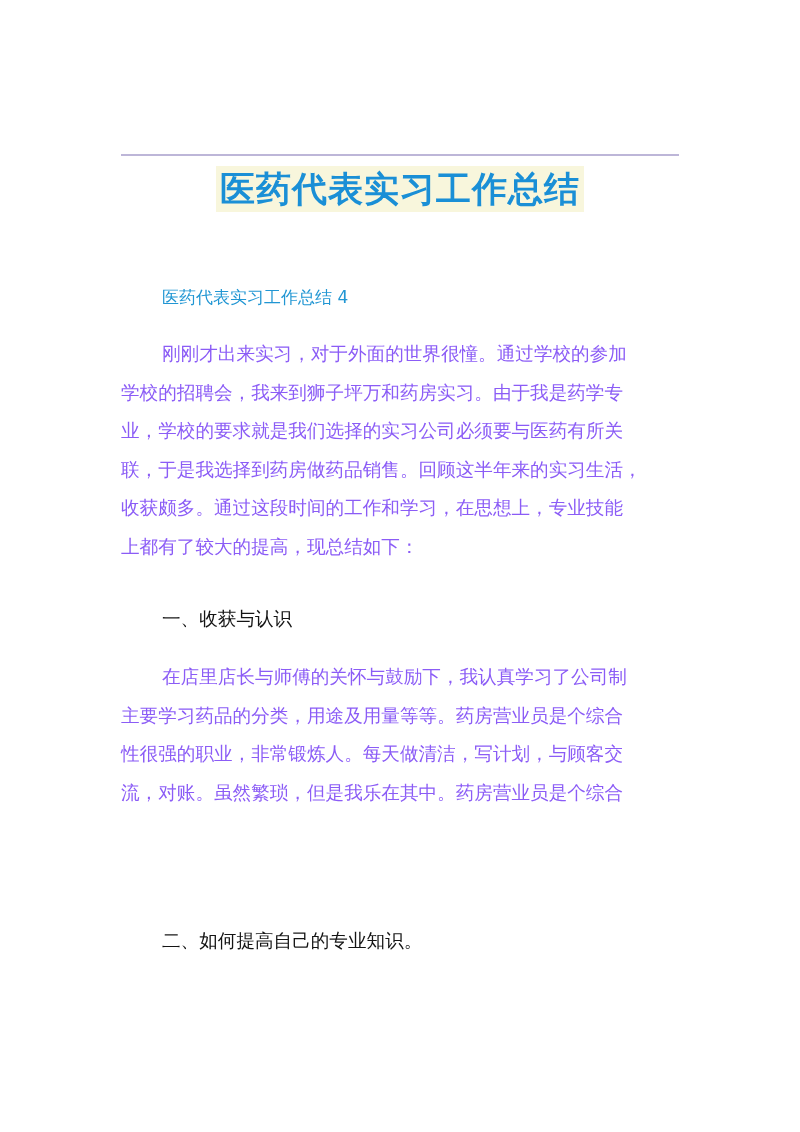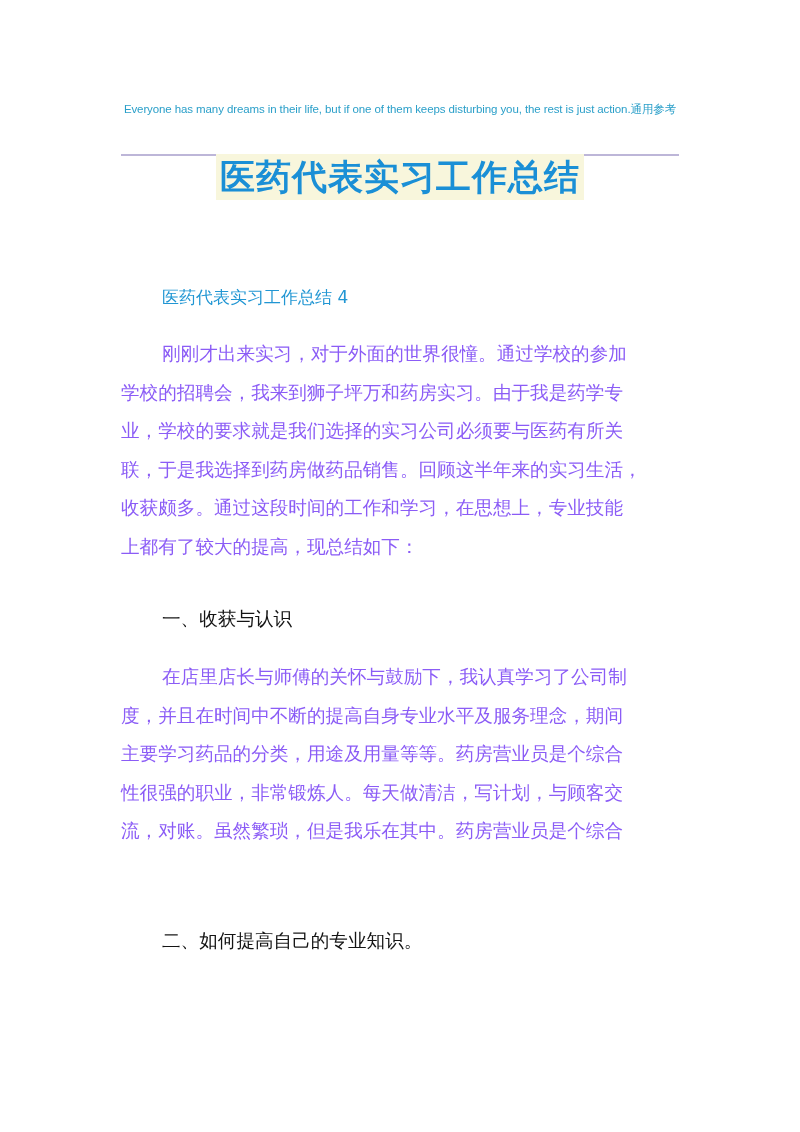--- a/index.html
+++ b/index.html
@@ -31,21 +31,21 @@
       position: absolute;
       left: 121px;
       top: 154px;
       width: 558px;
       height: 2px;
       background: #bdb6d8;
     }
     .doc-title-wrap {
       position: absolute;
       left: 0;
-      top: 154px;
+      top: 166px;
       width: 800px;
       text-align: center;
     }
     .doc-title {
       display: inline-block;
       background: #f8f6dc;
       color: #1a8fd6;
       font-family: "DejaVu Sans", "Liberation Sans", sans-serif;
       font-weight: bold;
       font-size: 35px;
@@ -84,21 +84,20 @@
       left: 162px;
       font-size: 18.6px;
       line-height: 30px;
       color: #141414;
     }
   </style>
 </head>
 <body>
 
 <div class="page-header">
-  <div>Everyone has many dreams in their life, but if one of them keeps disturbing you, the rest is just action.通用参考</div>
 </div>
 
 <div class="header-divider"></div>
 
 <div class="doc-title-wrap">
   <span class="doc-title">医药代表实习工作总结</span>
 </div>
 
 <div class="section-heading">医药代表实习工作总结 4</div>
 
@@ -108,19 +107,18 @@
   <span class="line">业，学校的要求就是我们选择的实习公司必须要与医药有所关</span>
   <span class="line">联，于是我选择到药房做药品销售。回顾这半年来的实习生活，</span>
   <span class="line">收获颇多。通过这段时间的工作和学习，在思想上，专业技能</span>
   <span class="line">上都有了较大的提高，现总结如下：</span>
 </div>
 
 <div class="subheading" style="top:604px;">一、收获与认识</div>
 
 <div class="body-text" style="top:658px;">
   <span class="line indent">在店里店长与师傅的关怀与鼓励下，我认真学习了公司制</span>
-  <span class="line">度，并且在时间中不断的提高自身专业水平及服务理念，期间</span>
   <span class="line">主要学习药品的分类，用途及用量等等。药房营业员是个综合</span>
   <span class="line">性很强的职业，非常锻炼人。每天做清洁，写计划，与顾客交</span>
   <span class="line">流，对账。虽然繁琐，但是我乐在其中。药房营业员是个综合</span>
 </div>
 
 <div class="subheading" style="top:926px;">二、如何提高自己的专业知识。</div>
 
 </body></html>

